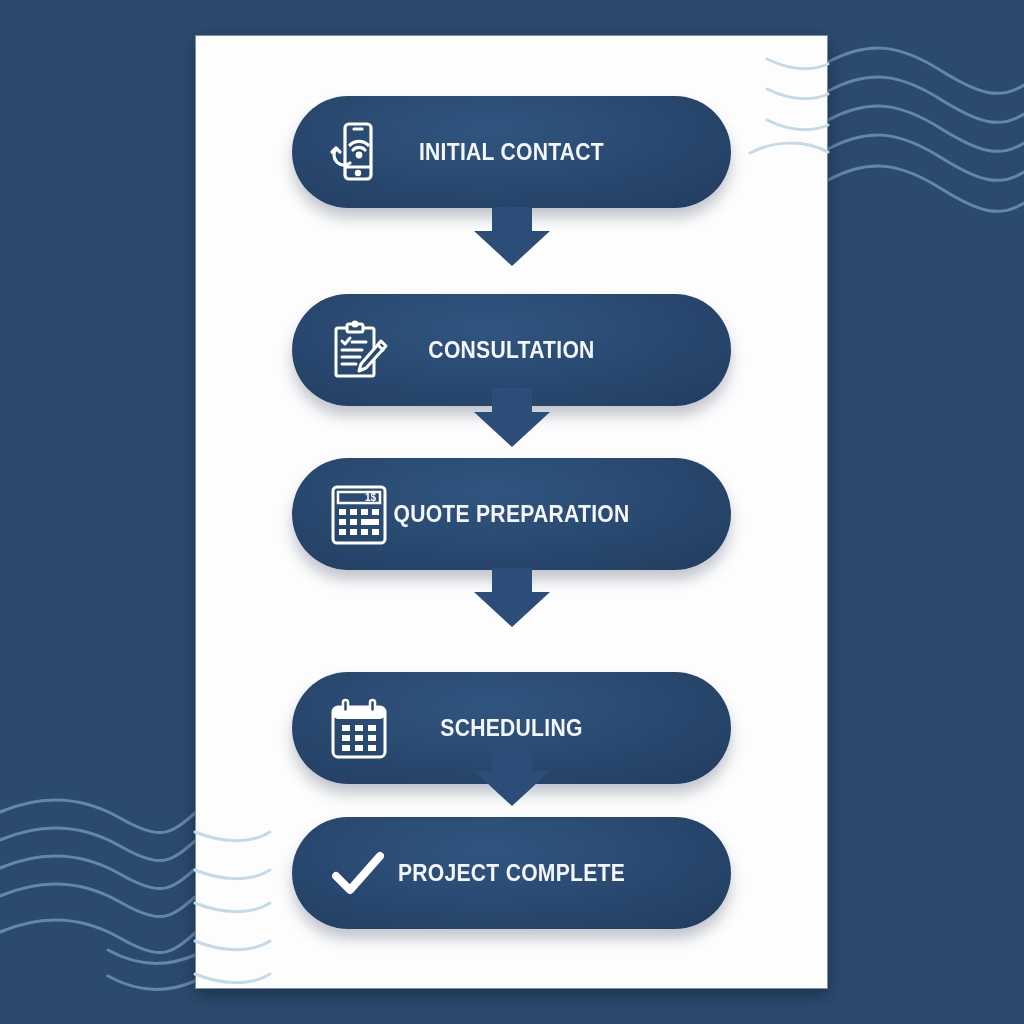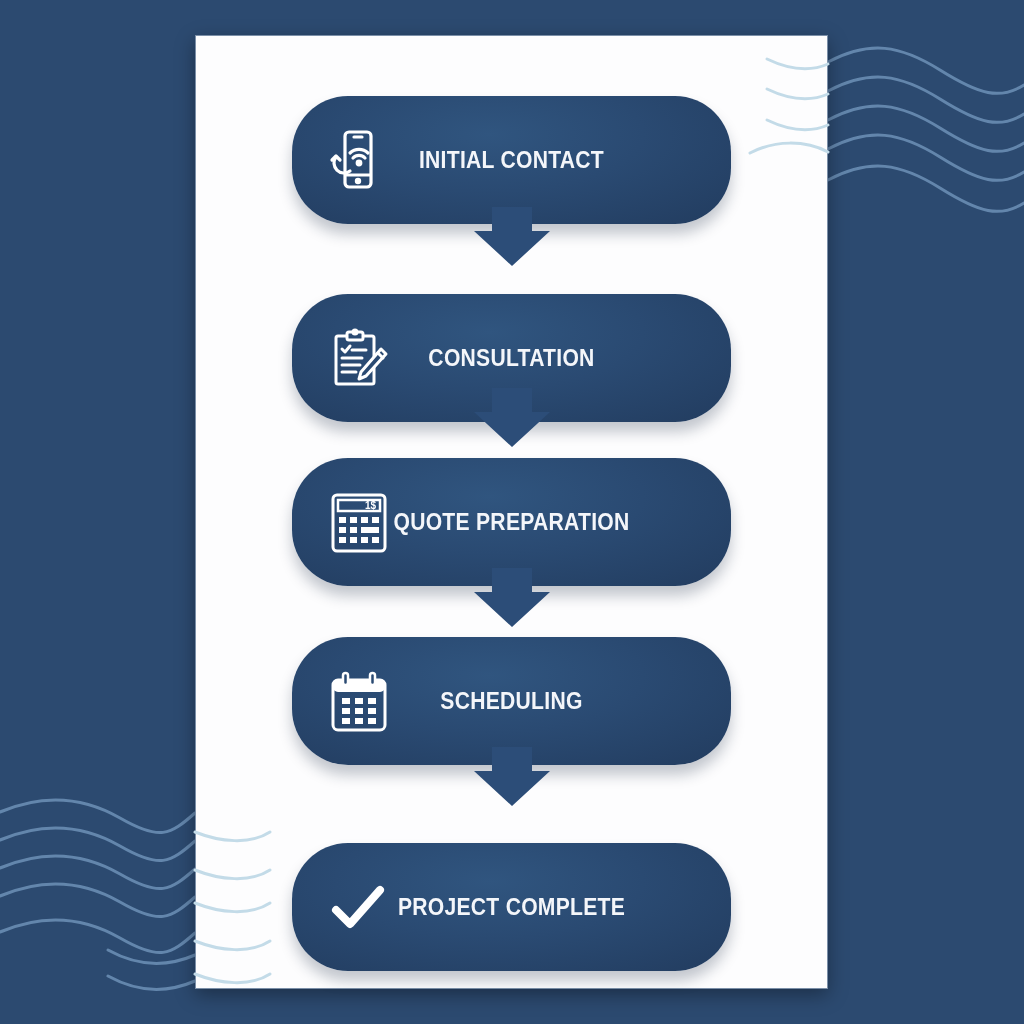--- a/index.html
+++ b/index.html
@@ -1,20 +1,20 @@
 <!DOCTYPE html>
 <html><head>
 <meta charset="utf-8">
 <style>
   html,body{margin:0;padding:0;}
   body{width:1024px;height:1024px;background:#2c4a70;position:relative;overflow:hidden;font-family:"Liberation Sans","DejaVu Sans",sans-serif;}
   .bg-waves{position:absolute;left:0;top:0;width:1024px;height:1024px;}
   .card{position:absolute;left:195px;top:35px;width:633px;height:954px;background:#fdfdfe;box-shadow:0 6px 18px rgba(0,0,0,0.35);border:1px solid #7b8fa8;box-sizing:border-box;}
   .fg-waves{position:absolute;left:0;top:0;width:1024px;height:1024px;pointer-events:none;}
-  .step{position:absolute;left:292px;width:439px;height:128px;border-radius:56px;
+  .step{position:absolute;left:292px;width:439px;height:112px;border-radius:56px;
     background:radial-gradient(ellipse at 45% 30%, #30557f 0%, #2a4a72 45%, #223c5f 100%);
     box-shadow:0 10px 14px rgba(20,35,60,0.25);display:flex;align-items:center;}
   .step .icon{position:absolute;left:36px;top:50%;transform:translateY(-50%);width:62px;height:62px;display:flex;align-items:center;justify-content:center;}
   .step .label{position:absolute;left:0;right:0;text-align:center;color:#f4f6fa;font-weight:bold;font-size:24px;letter-spacing:0.3px;font-family:"Liberation Sans Narrow","Liberation Sans","DejaVu Sans Condensed",sans-serif;transform:scaleX(0.88);}
   .arrow{position:absolute;left:474px;width:76px;height:60px;}
 </style>
 </head>
 <body>
 
 <svg class="bg-waves" viewBox="0 0 1024 1024">
@@ -116,21 +116,21 @@
       </g>
     </svg>
   </span>
   <span class="label">QUOTE PREPARATION</span>
 </div>
 
 <svg class="arrow" style="top:568px" viewBox="0 0 76 60">
   <path d="M18 0 H58 V24 H76 L38 59 L0 24 H18 Z" fill="#2c4d78"></path>
 </svg>
 
-<div class="step" style="top:637px">
+<div class="step" style="top:672px">
   <span class="icon">
     <svg width="62" height="62" viewBox="0 0 62 62">
       <rect x="5" y="10" width="52" height="50" rx="5" fill="none" stroke="#fff" stroke-width="3"></rect>
       <rect x="5" y="10" width="52" height="12" rx="5" fill="#fff"></rect>
       <rect x="15" y="3" width="5" height="12" rx="2.5" fill="#2a4a72" stroke="#fff" stroke-width="2.5"></rect>
       <rect x="42" y="3" width="5" height="12" rx="2.5" fill="#2a4a72" stroke="#fff" stroke-width="2.5"></rect>
       <g fill="#fff">
         <rect x="14" y="28" width="8" height="6"></rect>
           <rect x="27" y="28" width="8" height="6"></rect>
           <rect x="40" y="28" width="8" height="6"></rect>
@@ -143,20 +143,20 @@
       </g>
     </svg>
   </span>
   <span class="label">SCHEDULING</span>
 </div>
 
 <svg class="arrow" style="top:747px" viewBox="0 0 76 60">
   <path d="M18 0 H58 V24 H76 L38 59 L0 24 H18 Z" fill="#2c4d78"></path>
 </svg>
 
-<div class="step" style="top:843px">
+<div class="step" style="top:817px">
   <span class="icon">
     <svg width="62" height="62" viewBox="0 0 62 62" fill="none" stroke="#fff" stroke-width="8" stroke-linecap="round" stroke-linejoin="round">
       <path d="M8 34 L22 48 L52 14"></path>
     </svg>
   </span>
   <span class="label">PROJECT COMPLETE</span>
 </div>
 
 </body></html>

